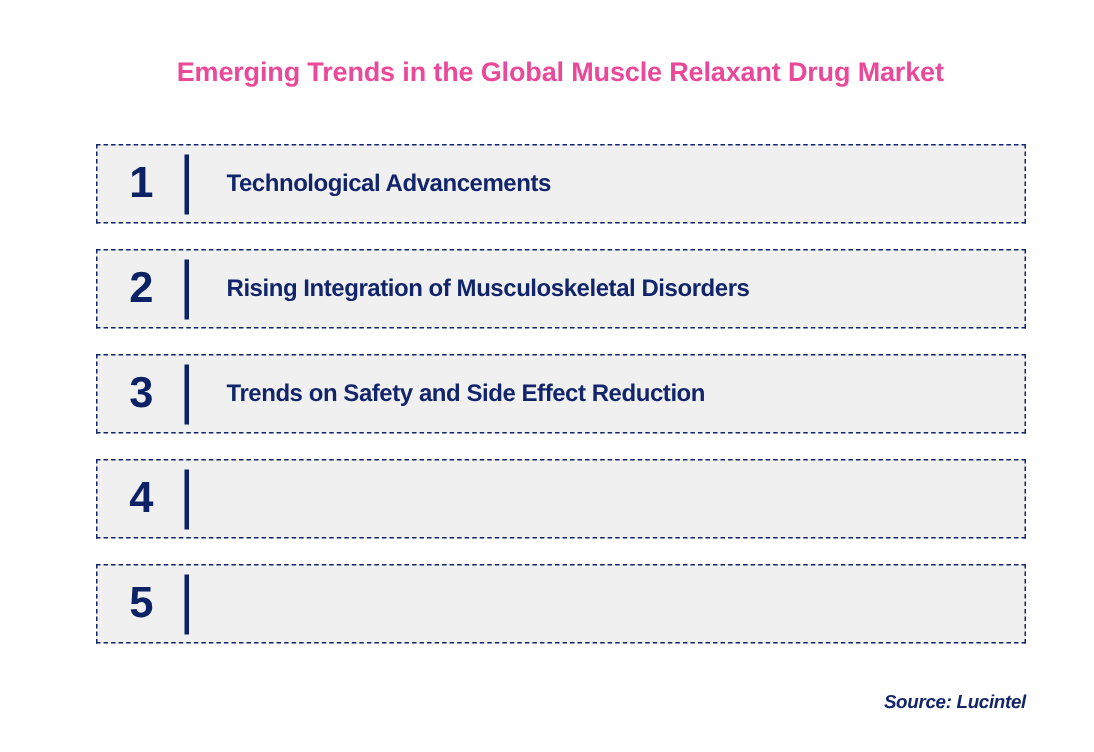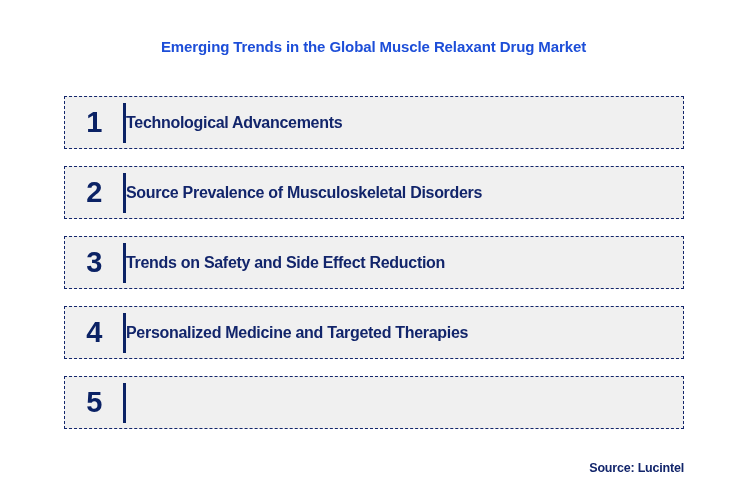--- a/index.html
+++ b/index.html
@@ -24,23 +24,23 @@
 
   
   .chart-title {
     position: absolute;
     left: 0;
     top: 38px;
     width: 729px;
     padding-left: 18px;
     box-sizing: border-box;
     text-align: center;
-    font-size: 15px;
+    font-size: 18px;
     font-weight: bold;
-    color: #1d4ed8;
+    color: #ec4899;
     letter-spacing: -0.1px;
     font-stretch: condensed;
     white-space: nowrap;
   }
 
   
   .trend-list {
     position: absolute;
     left: 64px;
     top: 96px;
@@ -76,74 +76,74 @@
 
   .trend-divider {
     flex: 0 0 3px;
     width: 3px;
     height: 40px;
     background: #0b2265;
   }
 
   .trend-label {
     flex: 1 1 auto;
-    padding-left: 0;
+    padding-left: 25px;
     font-size: 16px;
     font-weight: bold;
     color: #12256b;
     letter-spacing: -0.3px;
     font-stretch: condensed;
     white-space: nowrap;
     overflow: hidden;
   }
 
   
   .source-note {
     position: absolute;
     right: 45px;
     top: 461px;
     font-size: 12.5px;
     font-weight: bold;
     color: #12256b;
     letter-spacing: -0.2px;
     font-stretch: condensed;
     white-space: nowrap;
+    font-style: italic;
   }
 </style>
 </head>
 <body>
 
 <div id="infographic">
 
   <div class="chart-title">Emerging Trends in the Global Muscle Relaxant Drug Market</div>
 
   <div class="trend-list">
 
     <div class="trend-row">
       <div class="trend-number">1</div>
       <div class="trend-divider"></div>
       <div class="trend-label">Technological Advancements</div>
     </div>
 
     <div class="trend-row">
       <div class="trend-number">2</div>
       <div class="trend-divider"></div>
-      <div class="trend-label">Source Prevalence of Musculoskeletal Disorders</div>
+      <div class="trend-label">Rising Integration of Musculoskeletal Disorders</div>
     </div>
 
     <div class="trend-row">
       <div class="trend-number">3</div>
       <div class="trend-divider"></div>
       <div class="trend-label">Trends on Safety and Side Effect Reduction</div>
     </div>
 
     <div class="trend-row">
       <div class="trend-number">4</div>
       <div class="trend-divider"></div>
-      <div class="trend-label">Personalized Medicine and Targeted Therapies</div>
     </div>
 
     <div class="trend-row">
       <div class="trend-number">5</div>
       <div class="trend-divider"></div>
     </div>
 
   </div>
 
   <div class="source-note">Source: Lucintel</div>

